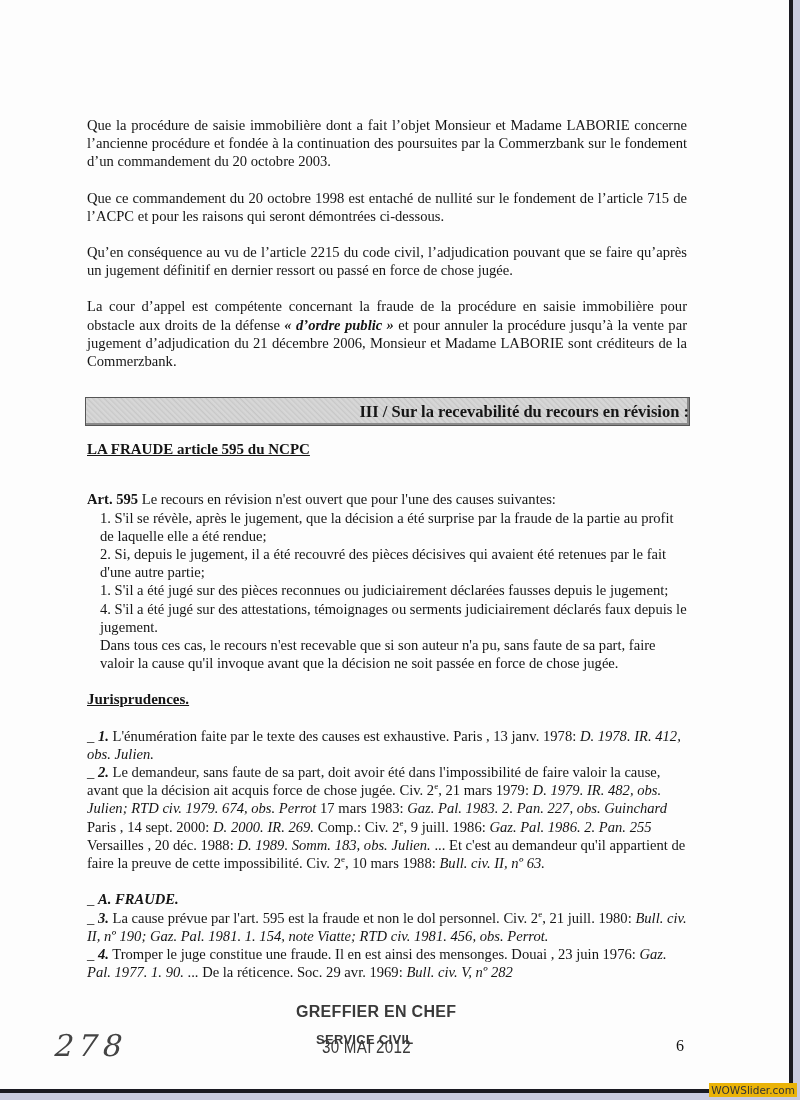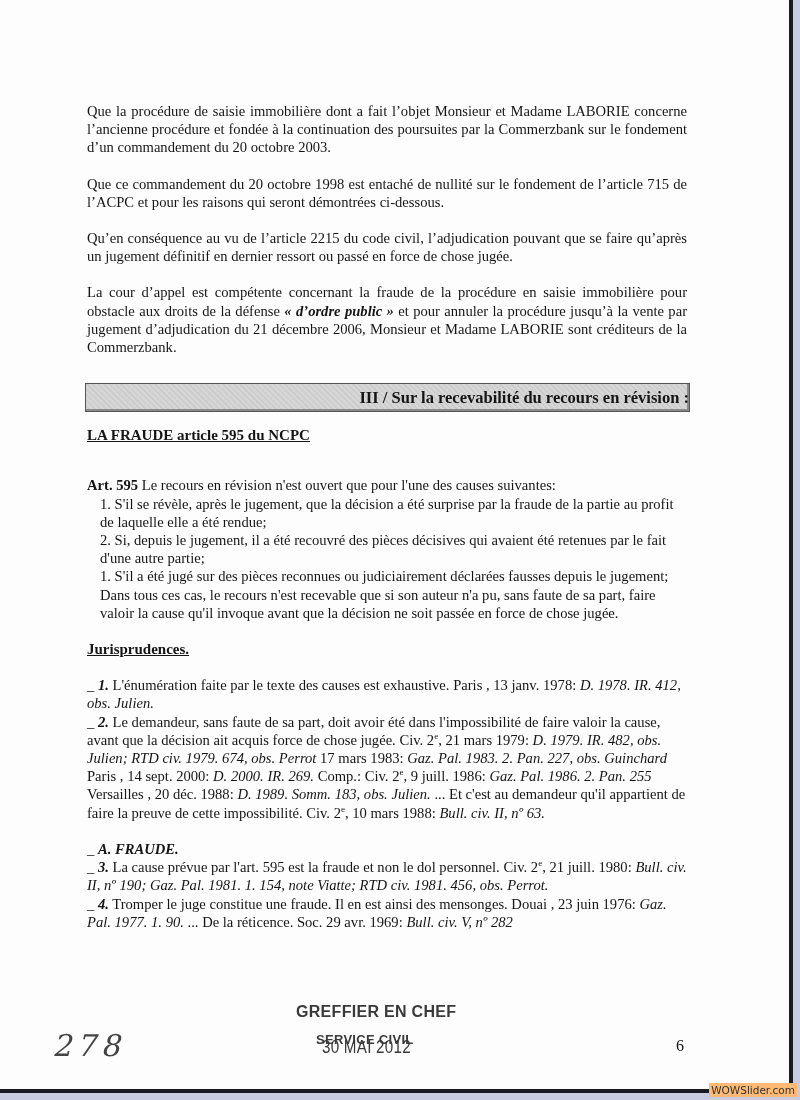--- a/index.html
+++ b/index.html
@@ -10,21 +10,21 @@
     color: #151515;
   }
   .page {
     position: absolute; left: 0; top: 0; width: 793px; height: 1093px;
     background: #fdfdfd;
     border-right: 4px solid #1a1a22;
     border-bottom: 4px solid #1a1a22;
     box-sizing: border-box;
   }
   .content {
-    position: absolute; left: 87px; top: 102px; width: 600px;
+    position: absolute; left: 87px; top: 116px; width: 600px;
     font-size: 14.6px; line-height: 18.2px;
   }
   p { margin: 0; }
   .just { text-align: justify; }
   .gap { height: 18px; }
   .banner {
     margin-top: 27px; margin-left: -2px; width: 603px; height: 27px;
     border: 1px solid #555;
     background: repeating-linear-gradient(45deg, #cfcfcf 0, #d9d9d9 2px, #c6c6c6 4px);
     box-shadow: inset -2px -2px 0 #8a8a8a;
@@ -40,21 +40,21 @@
     position: absolute; font-family: "Liberation Sans", sans-serif;
     font-weight: bold; color: #3a3a3a; letter-spacing: 0.3px;
   }
   .handwritten {
     position: absolute; left: 55px; top: 1028px; font-size: 30px;
     font-family: "DejaVu Serif", serif; color: #444; letter-spacing: 5px;
     font-style: italic; transform: skewX(-4deg);
   }
   .pagenum { position: absolute; left: 676px; top: 1037px; font-size: 16px; }
   .watermark {
-    position: absolute; right: 3px; bottom: 3px; background: #fdba74;
+    position: absolute; right: 3px; bottom: 3px; background: #eab308;
     font-family: "DejaVu Sans", sans-serif; font-size: 10.5px; color: #333;
     padding: 1px 2px;
   }
 </style>
 </head>
 <body>
 
 <div class="page">
   <div class="content">
     <p class="just">Que la procédure de saisie immobilière dont a fait l’objet Monsieur et Madame LABORIE concerne l’ancienne procédure et fondée à la continuation des poursuites par la Commerzbank sur le fondement d’un commandement du 20 octobre 2003.</p>
@@ -66,20 +66,21 @@
     <p class="just"><span>La cour d’appel est compétente concernant la fraude de la procédure en saisie immobilière pour obstacle aux droits de la défense </span><span class="bi">«  d’ordre public »</span><span> et pour annuler la procédure jusqu’à la vente par jugement d’adjudication du 21 décembre 2006, Monsieur et Madame LABORIE sont créditeurs de la Commerzbank.</span></p>
 
     <div class="banner">III / Sur la recevabilité du recours en révision :</div>
 
     <p class="h-under" style="margin-top:14px;">LA FRAUDE article 595 du NCPC</p>
 
     <p style="margin-top:32px;"><span class="bold">Art. 595</span><span>  Le recours en révision n'est ouvert que pour l'une des causes suivantes:</span></p>
     <p class="indent">1. S'il se révèle, après le jugement, que la décision a été surprise par la fraude de la partie au profit de laquelle elle a été rendue;</p>
     <p class="indent">2. Si, depuis le jugement, il a été recouvré des pièces décisives qui avaient été retenues par le fait d'une autre partie;</p>
     <p class="indent">1. S'il a été jugé sur des pièces reconnues ou judiciairement déclarées fausses depuis le jugement;</p>
+    <p class="indent">4. S'il a été jugé sur des attestations, témoignages ou serments judiciairement déclarés faux depuis le jugement.</p>
     <p class="indent">Dans tous ces cas, le recours n'est recevable que si son auteur n'a pu, sans faute de sa part, faire valoir la cause qu'il invoque avant que la décision ne soit passée en force de chose jugée.</p>
 
     <p class="h-under" style="margin-top:18px;">Jurisprudences.</p>
 
     <p style="margin-top:18px;"><span>_</span> <span class="bi">1.</span><span> L'énumération faite par le texte des causes est exhaustive.   Paris ,   13 janv. 1978: </span><span class="it">D. 1978. IR. 412, obs. Julien.</span></p>
 
     <p><span>_</span> <span class="bi">2.</span><span> Le demandeur, sans faute de sa part, doit avoir été dans l'impossibilité de faire valoir la cause, avant que la décision ait acquis force de chose jugée.  Civ. 2</span><sup>e</sup><span>,  21 mars 1979:  </span><span class="it">D. 1979. IR. 482, obs. Julien; RTD civ. 1979. 674, obs. Perrot</span><span>   17 mars 1983: </span><span class="it">Gaz. Pal. 1983. 2. Pan. 227, obs. Guinchard</span><span>   Paris ,   14 sept. 2000: </span><span class="it">D. 2000. IR. 269.</span><span>  Comp.:  Civ. 2</span><sup>e</sup><span>,  9 juill. 1986: </span><span class="it">Gaz. Pal. 1986. 2. Pan. 255</span><span>   Versailles ,   20 déc. 1988: </span><span class="it">D. 1989. Somm. 183, obs. Julien.</span><span>   ... Et c'est au demandeur qu'il appartient de faire la preuve de cette impossibilité.  Civ. 2</span><sup>e</sup><span>,  10 mars 1988: </span><span class="it">Bull. civ. II, nº 63.</span></p>
 
     <p style="margin-top:18px;"><span>_</span> <span class="bi">A.  FRAUDE.</span></p>
 

